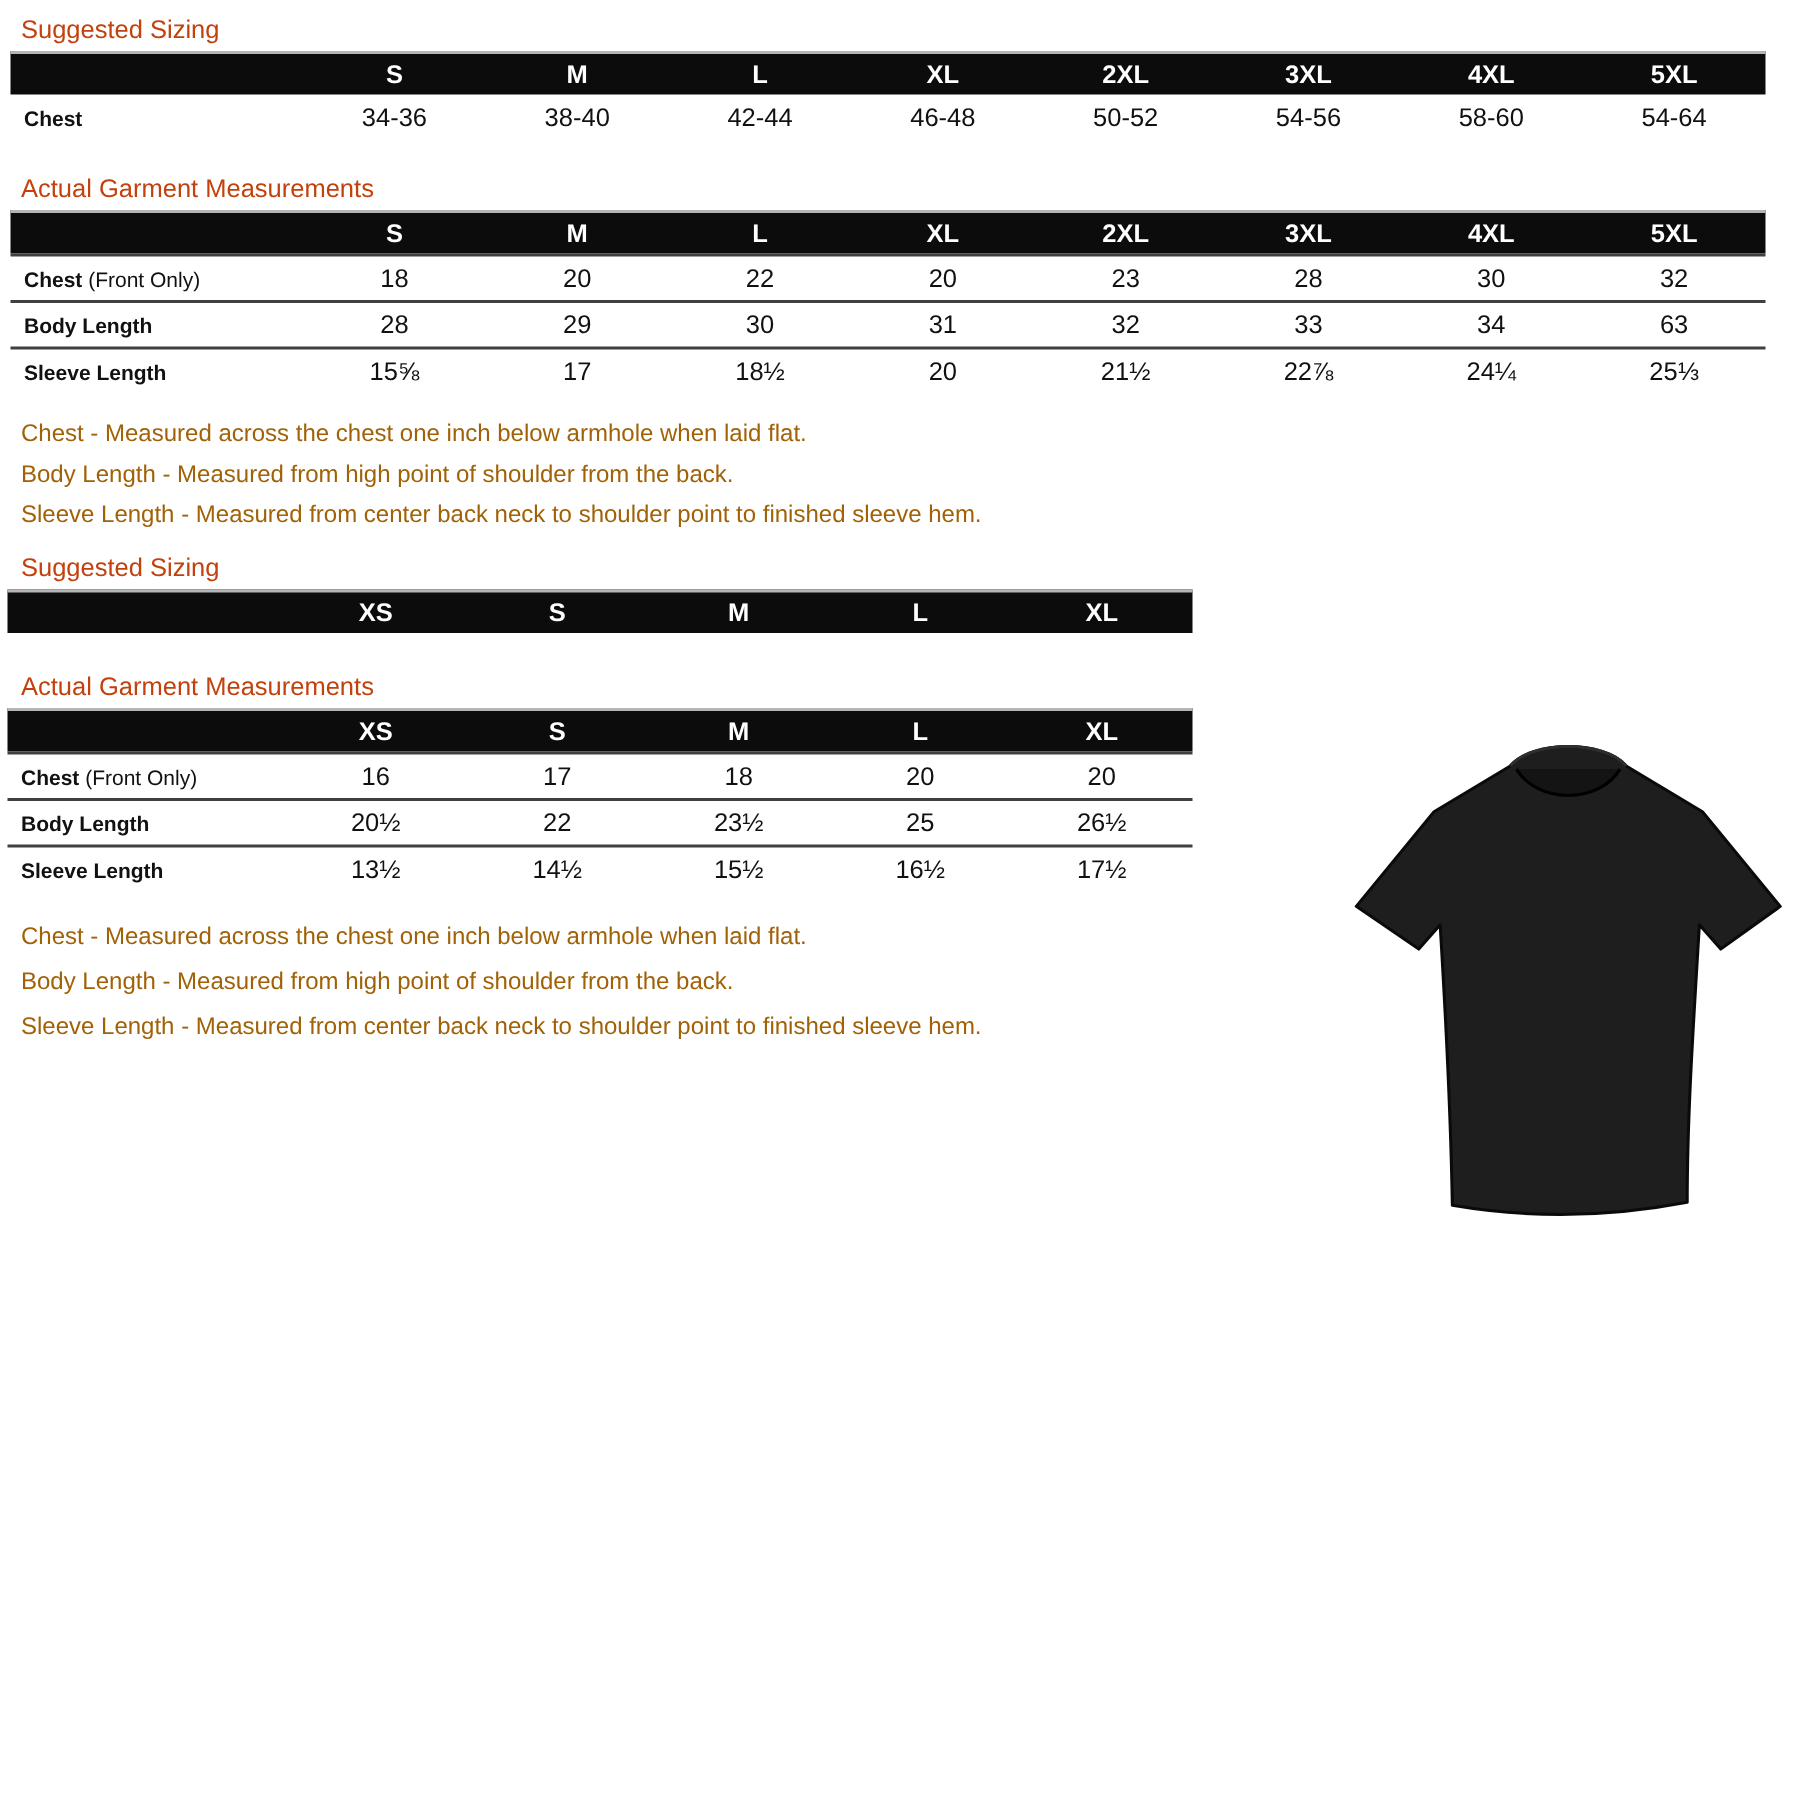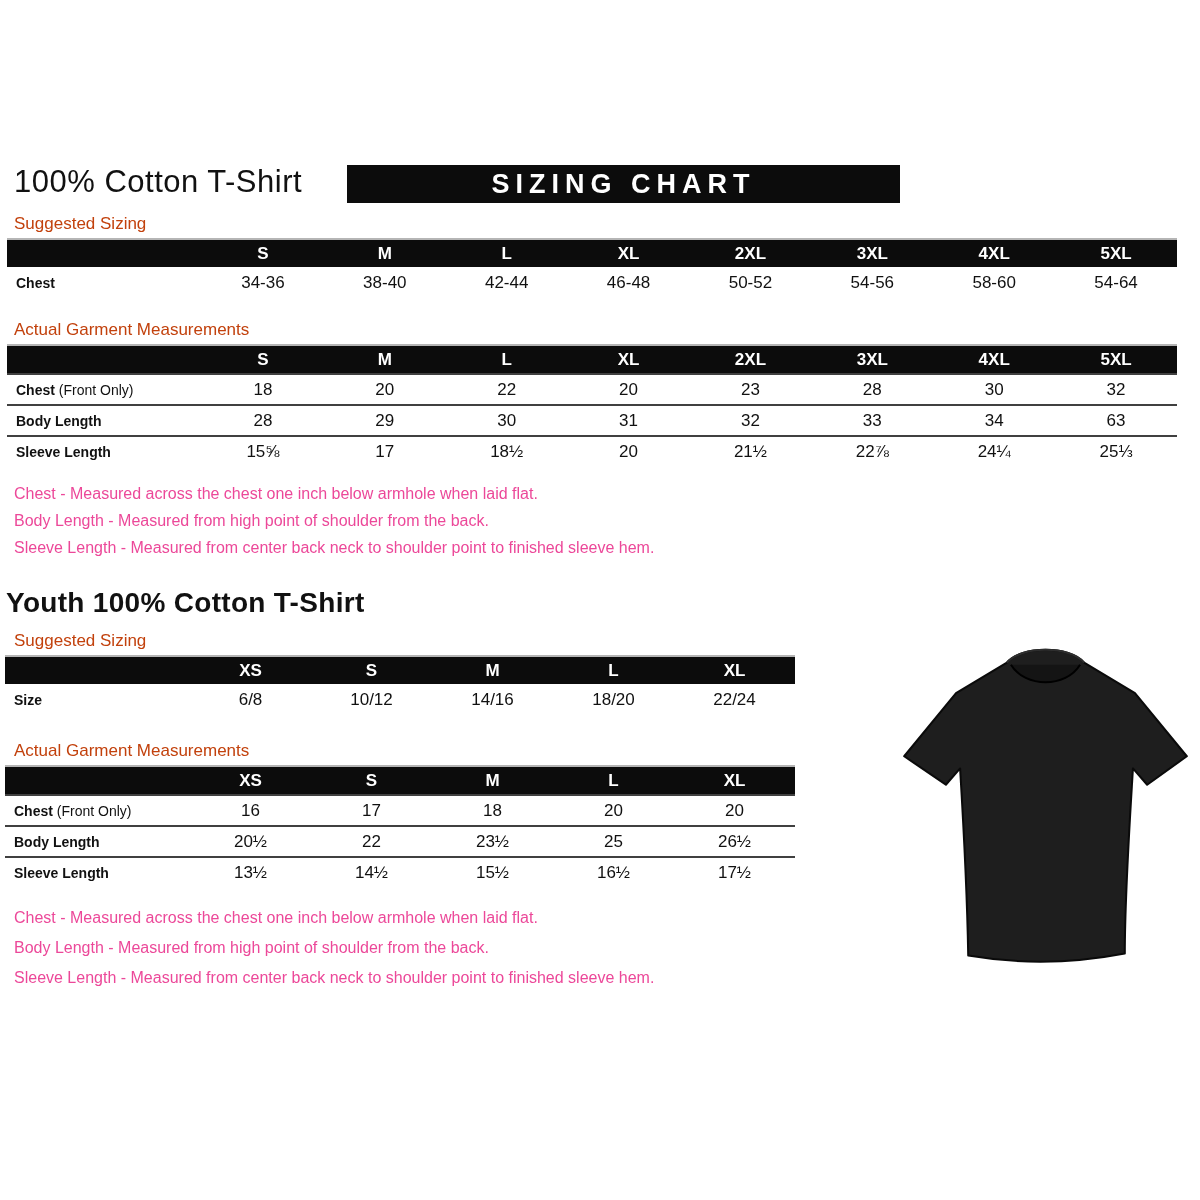--- a/index.html
+++ b/index.html
@@ -25,37 +25,33 @@
              border-top:2px solid #b5b5b5; }
   .row .cell { flex:1 1 0; text-align:center; font-size:17px; }
   .row .label { flex:0 0 195px; text-align:left; padding-left:9px; font-size:14px; }
   .tbl.youth .row .label { flex:0 0 185px; }
   .row .label b, .rowlabel { font-weight:700; }
   .meas .row.data { border-top:2px solid #404040; }
   .mt4 { margin-top:4px; }
 
   
   .notes { margin:14px 0 0 14px; }
-  .notes div { font-size:16px; line-height:27px; color:#ec4899; }
+  .notes div { font-size:16px; line-height:27px; color:#a16207; }
   .notes.ynotes div { line-height:30px; }
 
   .ytitle { margin:26px 0 0 6px; font-size:28px; font-weight:700; letter-spacing:0.3px; }
 
   
   .shirtbox { position:absolute; left:893px; top:468px; width:305px; height:345px; }
 </style>
 </head>
 <body>
 
 <div class="stage">
 
-  <div class="hdr">
-    <div class="title1">100% Cotton T-Shirt</div>
-    <div class="banner">SIZING CHART</div>
-  </div>
 
   <div class="seclabel">Suggested Sizing</div>
   <div class="tbl adult mt4">
     <div class="row bar">
       <div class="label"></div>
       <div class="cell">S</div>
       <div class="cell">M</div>
       <div class="cell">L</div>
       <div class="cell">XL</div>
       <div class="cell">2XL</div>
@@ -123,39 +119,30 @@
       <div class="cell">25⅓</div>
     </div>
   </div>
 
   <div class="notes">
     <div>Chest - Measured across the chest one inch below armhole when laid flat.</div>
     <div>Body Length - Measured from high point of shoulder from the back.</div>
     <div>Sleeve Length - Measured from center back neck to shoulder point to finished sleeve hem.</div>
   </div>
 
-  <div class="ytitle">Youth 100% Cotton T-Shirt</div>
 
   <div class="seclabel" style="margin-top:12px">Suggested Sizing</div>
   <div class="tbl youth mt4">
     <div class="row bar">
       <div class="label"></div>
       <div class="cell">XS</div>
       <div class="cell">S</div>
       <div class="cell">M</div>
       <div class="cell">L</div>
       <div class="cell">XL</div>
-    </div>
-    <div class="row data">
-      <div class="label rowlabel">Size</div>
-      <div class="cell">6/8</div>
-      <div class="cell">10/12</div>
-      <div class="cell">14/16</div>
-      <div class="cell">18/20</div>
-      <div class="cell">22/24</div>
     </div>
   </div>
 
   <div class="seclabel" style="margin-top:26px">Actual Garment Measurements</div>
   <div class="tbl youth meas mt4">
     <div class="row bar">
       <div class="label"></div>
       <div class="cell">XS</div>
       <div class="cell">S</div>
       <div class="cell">M</div>

